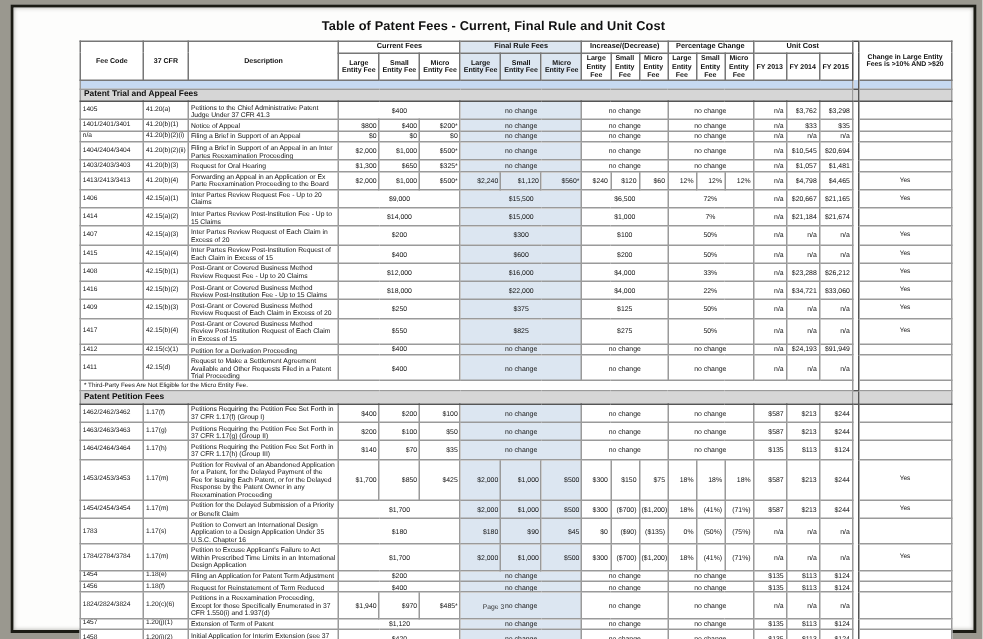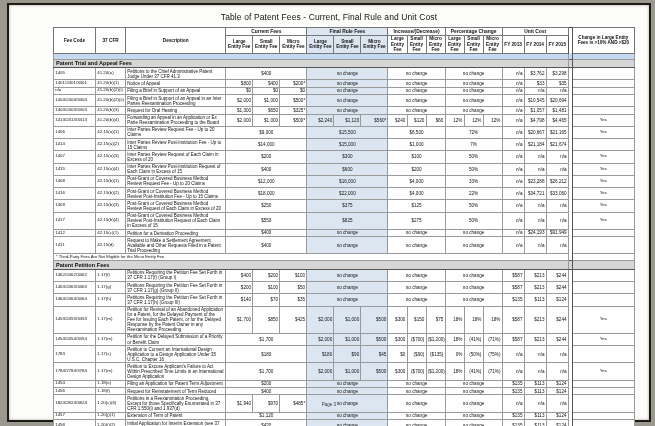--- a/index.html
+++ b/index.html
@@ -8,21 +8,21 @@
     background:#9a988f;
     font-family:"Liberation Sans", sans-serif;
     -webkit-font-smoothing:antialiased;
   }
   .page{
     position:absolute;left:7px;top:3px;right:4px;bottom:4px;
     background:#fdfdfc;border:2px solid #1b1b14;
     box-shadow:inset 0 0 3px rgba(60,60,50,.45);
   }
   .title{
-    margin-top:7px;text-align:center;font-size:8.5px;font-weight:normal;color:#111;
+    margin-top:7px;text-align:center;font-size:8.5px;font-weight:bold;color:#111;
     letter-spacing:.1px;
   }
   .tablewrap{position:absolute;left:44px;top:22px;}
   table{border-collapse:collapse;table-layout:fixed;width:582px;background:#fff;}
   td,th{
     border:0.6px solid #9a9a9a;
     font-size:4.7px;line-height:1.12;color:#111;
     padding:0.6px 1.2px;vertical-align:middle;overflow:hidden;
     font-weight:normal;
   }

